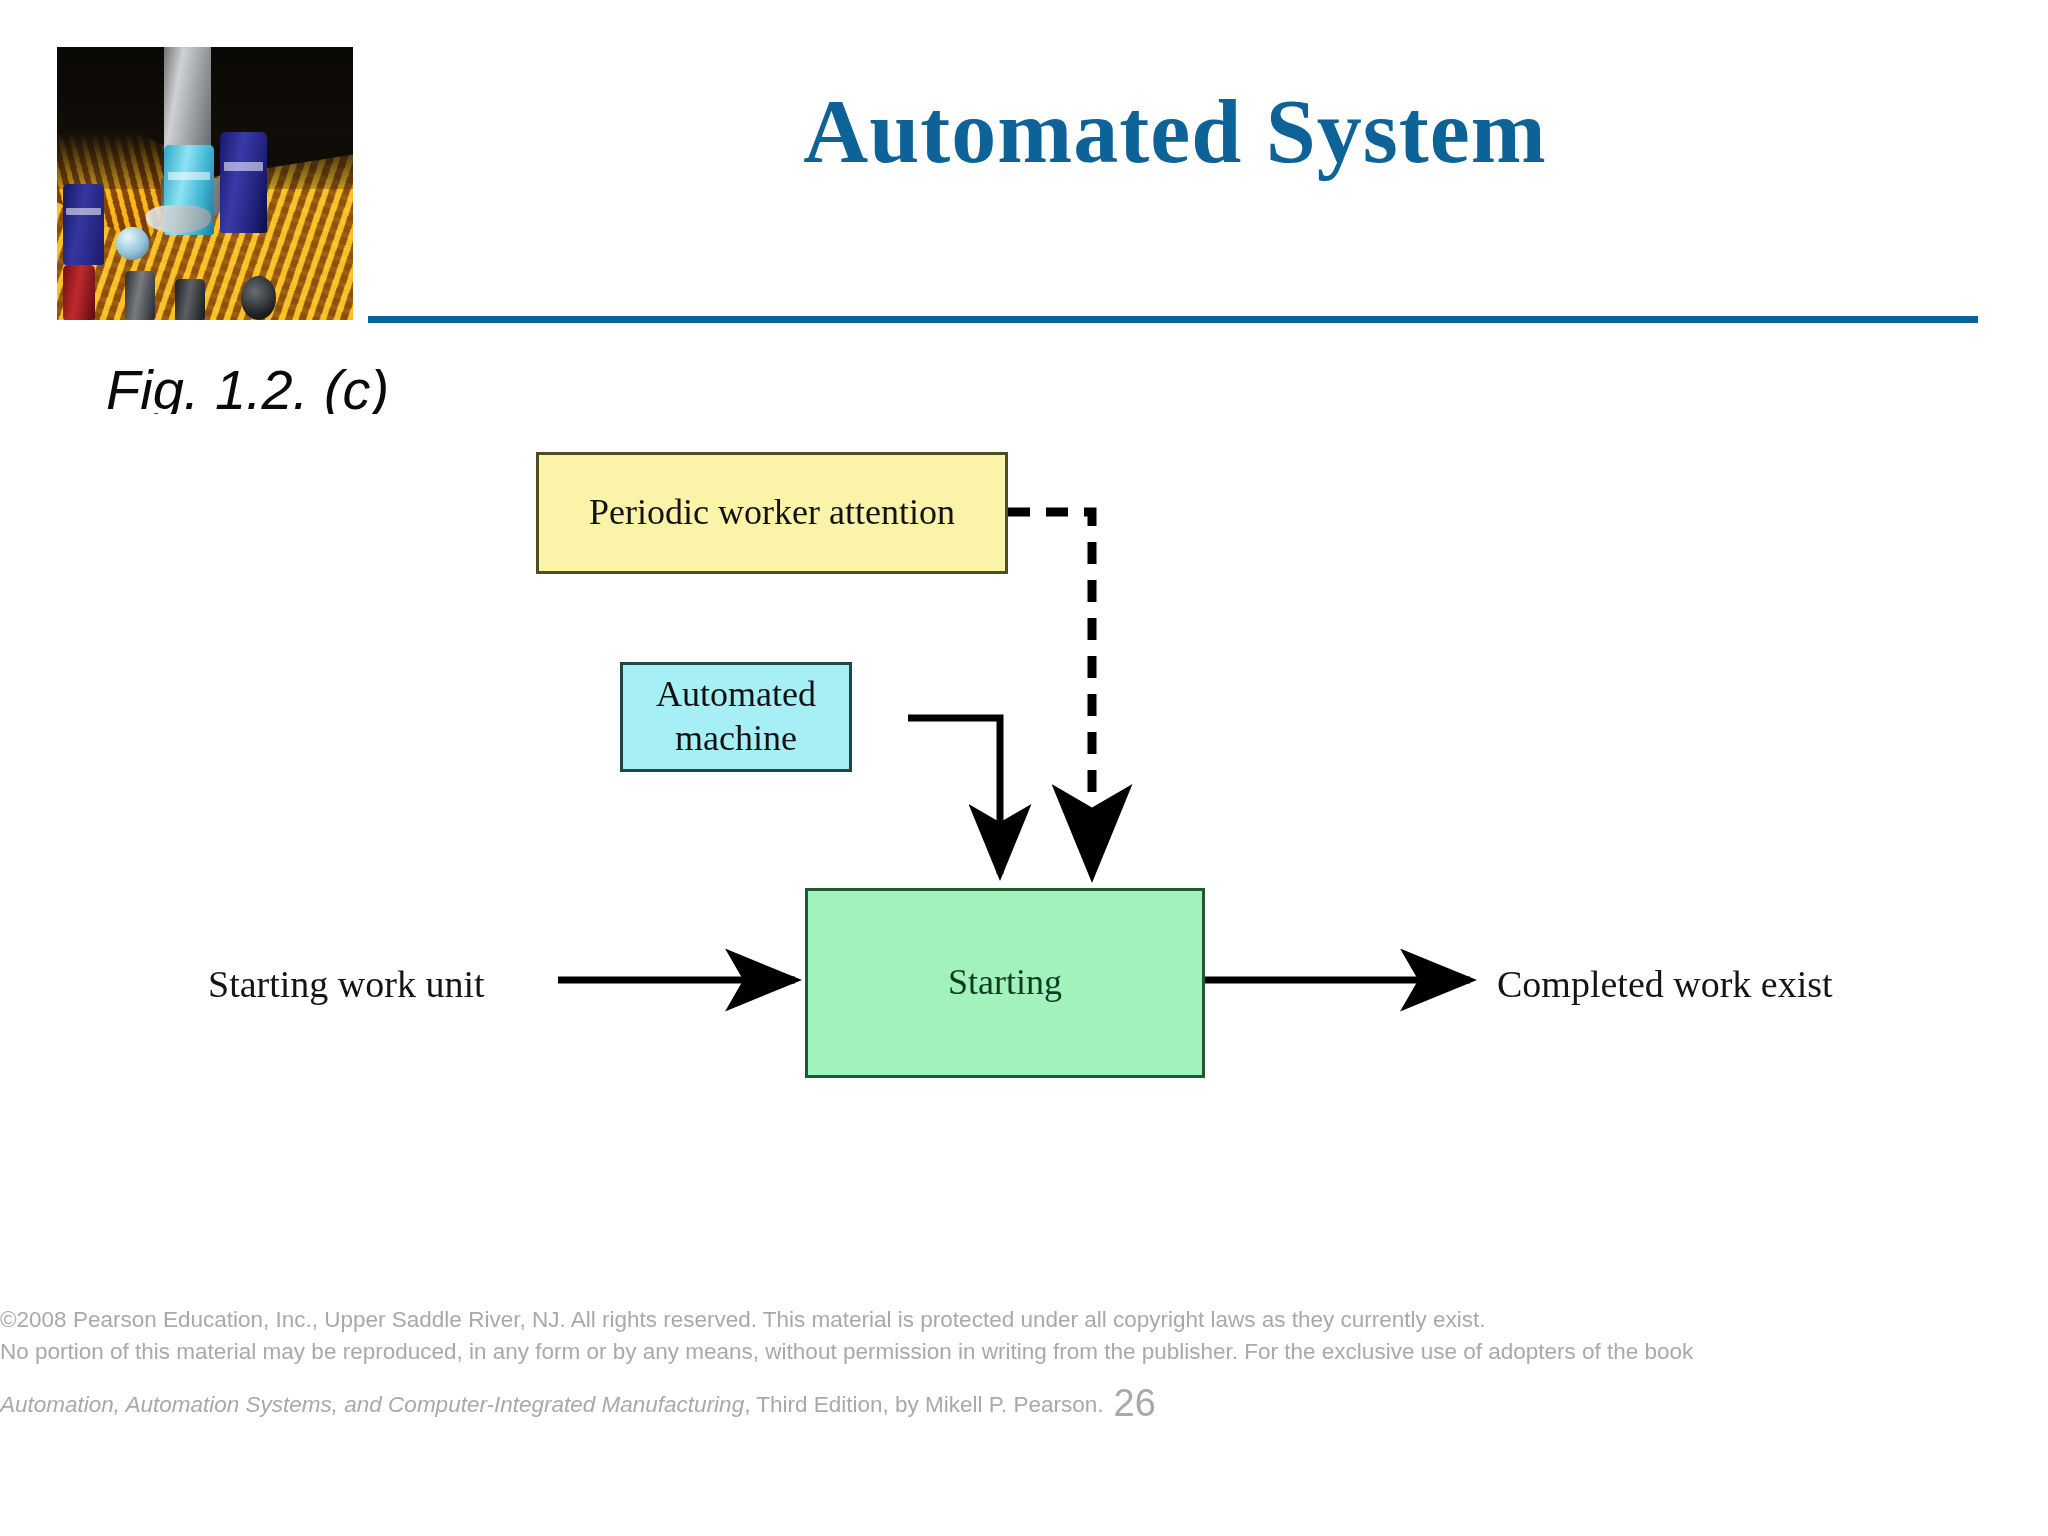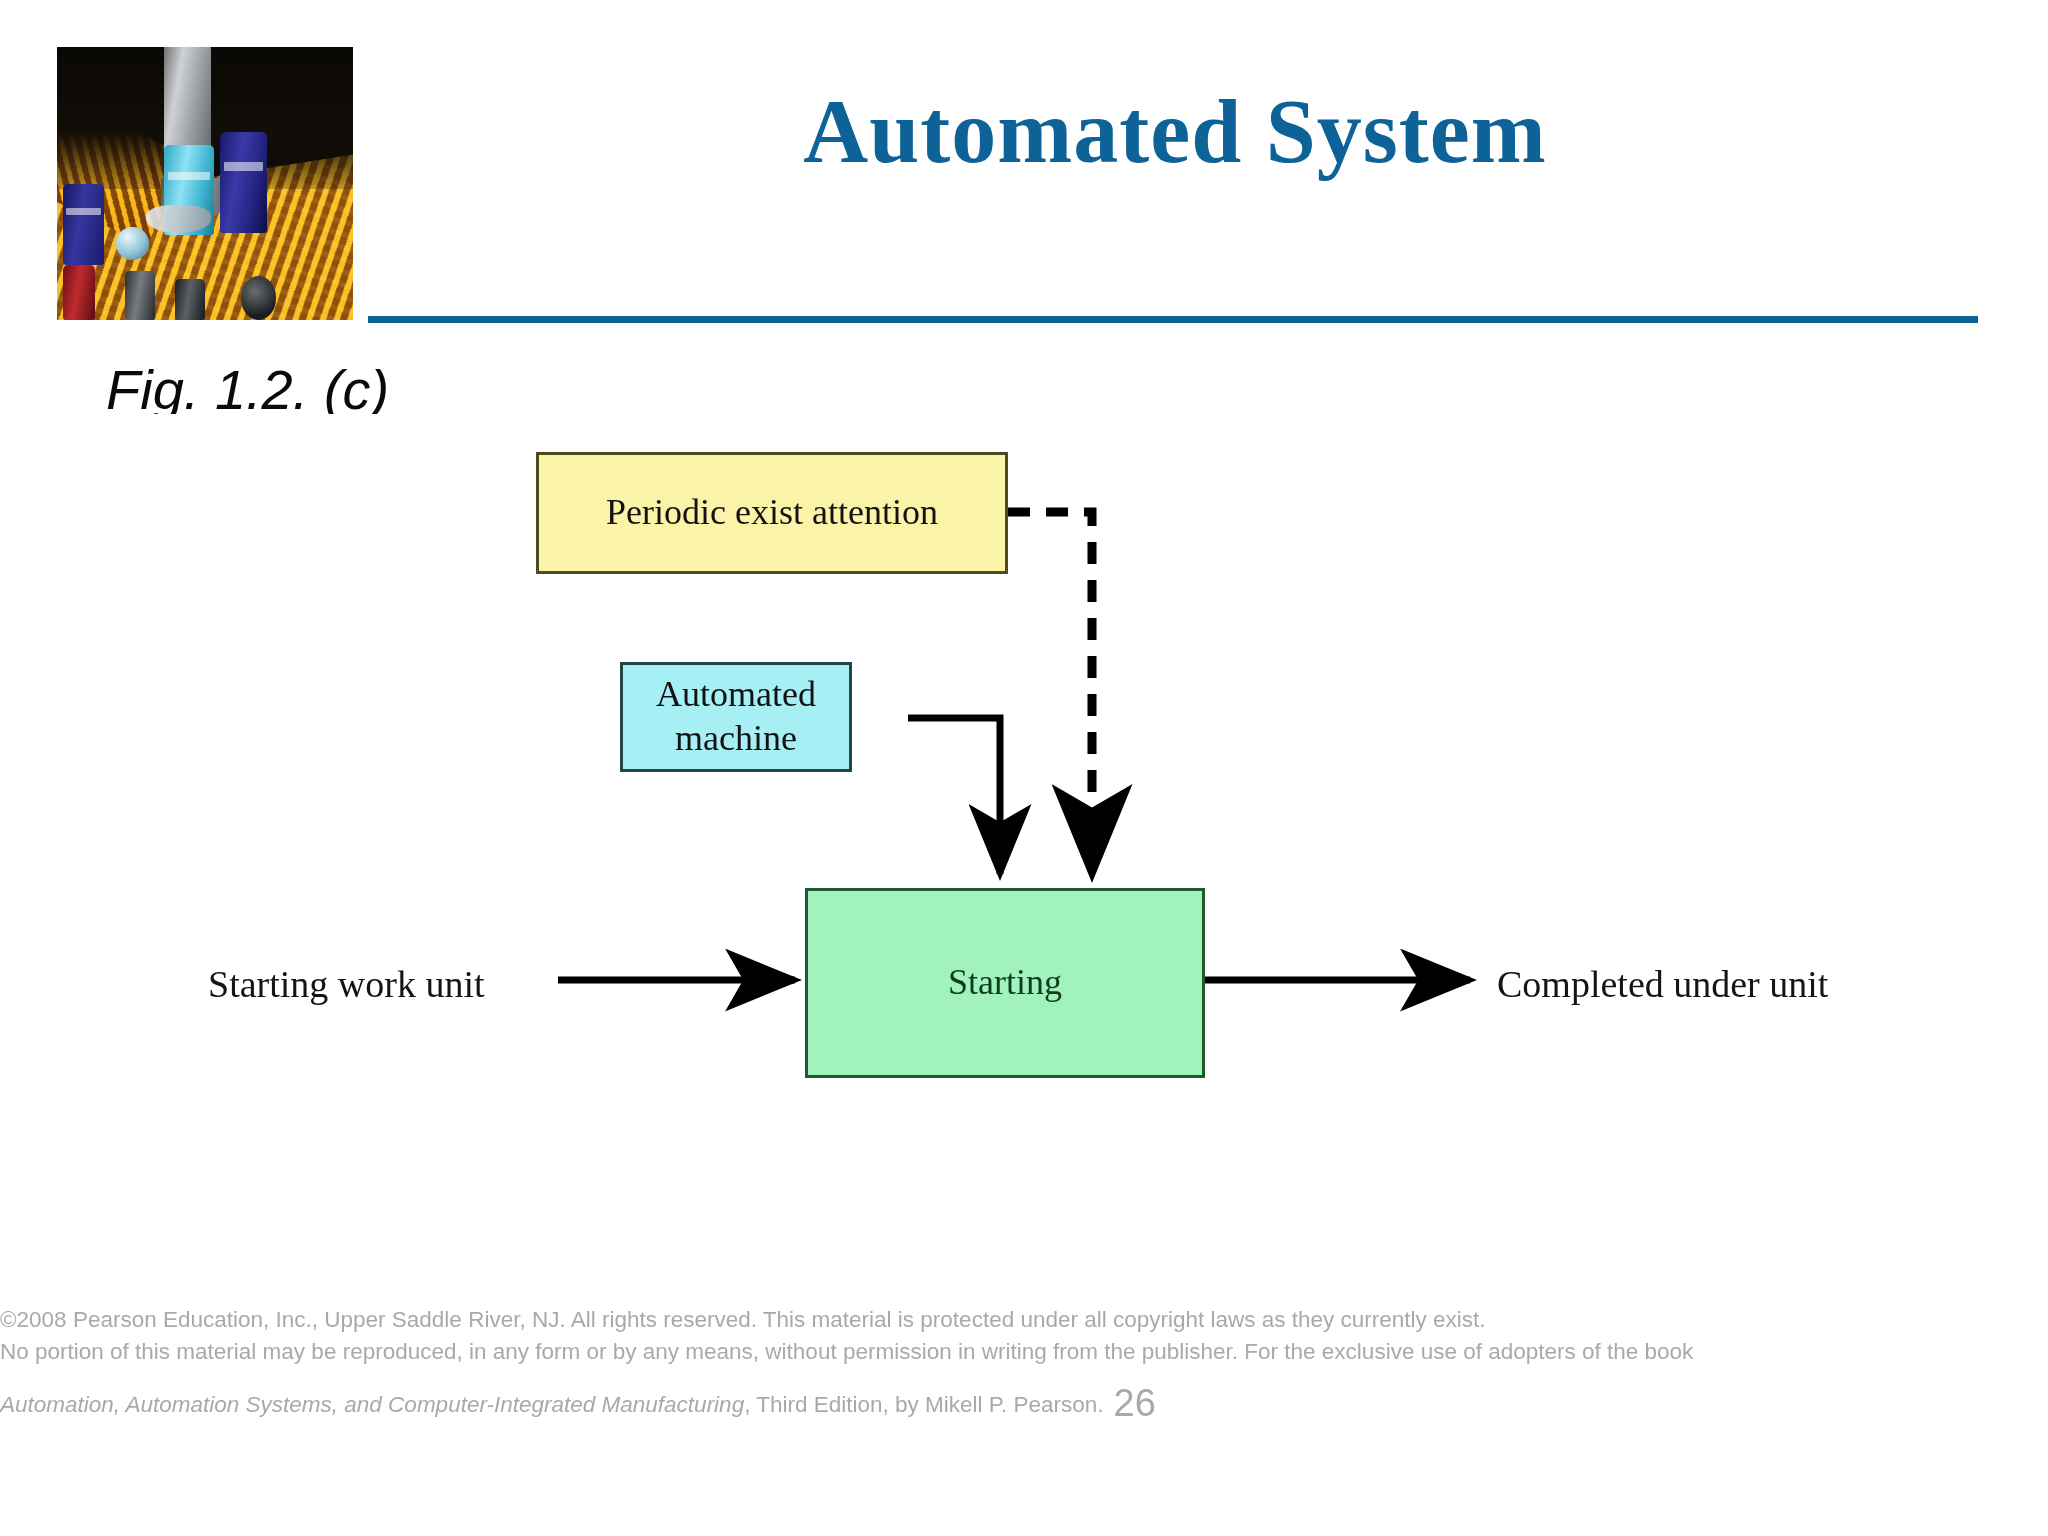--- a/index.html
+++ b/index.html
@@ -272,33 +272,33 @@
       <path d="M 558 580 L 795 580" stroke="#000000" stroke-width="7" fill="none" marker-end="url(#arrowhead)"></path>
 
       <path d="M 1205 580 L 1470 580" stroke="#000000" stroke-width="7" fill="none" marker-end="url(#arrowhead)"></path>
 
       <path d="M 908 318 L 1000 318 L 1000 474" stroke="#000000" stroke-width="7" fill="none" marker-end="url(#arrowhead)"></path>
 
       <path d="M 1008 112 L 1092 112 L 1092 474" stroke="#000000" stroke-width="9" fill="none" stroke-dasharray="22 16" marker-end="url(#arrowhead)"></path>
     </svg>
 
     <div class="node node-yellow">
-      <span>Periodic exist attention</span>
+      <span>Periodic worker attention</span>
     </div>
 
     <div class="node node-blue">
       <span>Automated machine</span>
     </div>
 
     <div class="node node-green">
       <span>Starting</span>
     </div>
 
     <div class="edge-label label-start">Starting work unit</div>
-    <div class="edge-label label-end">Completed under unit</div>
+    <div class="edge-label label-end">Completed work exist</div>
   </div>
 
   <div class="footer">
     <div class="footer-line">©2008 Pearson Education, Inc., Upper Saddle River, NJ.  All rights reserved.  This material is protected under all copyright laws as they currently exist.</div>
     <div class="footer-line">No portion of this material may be reproduced, in any form or by any means, without permission in writing from the publisher.  For the exclusive use of adopters of the book</div>
     <div class="footer-credit">
       <span class="ital">Automation, Automation Systems, and Computer-Integrated Manufacturing</span><span>, Third Edition, by Mikell P. Pearson.</span><span class="page-number">26</span>
     </div>
   </div>
 

